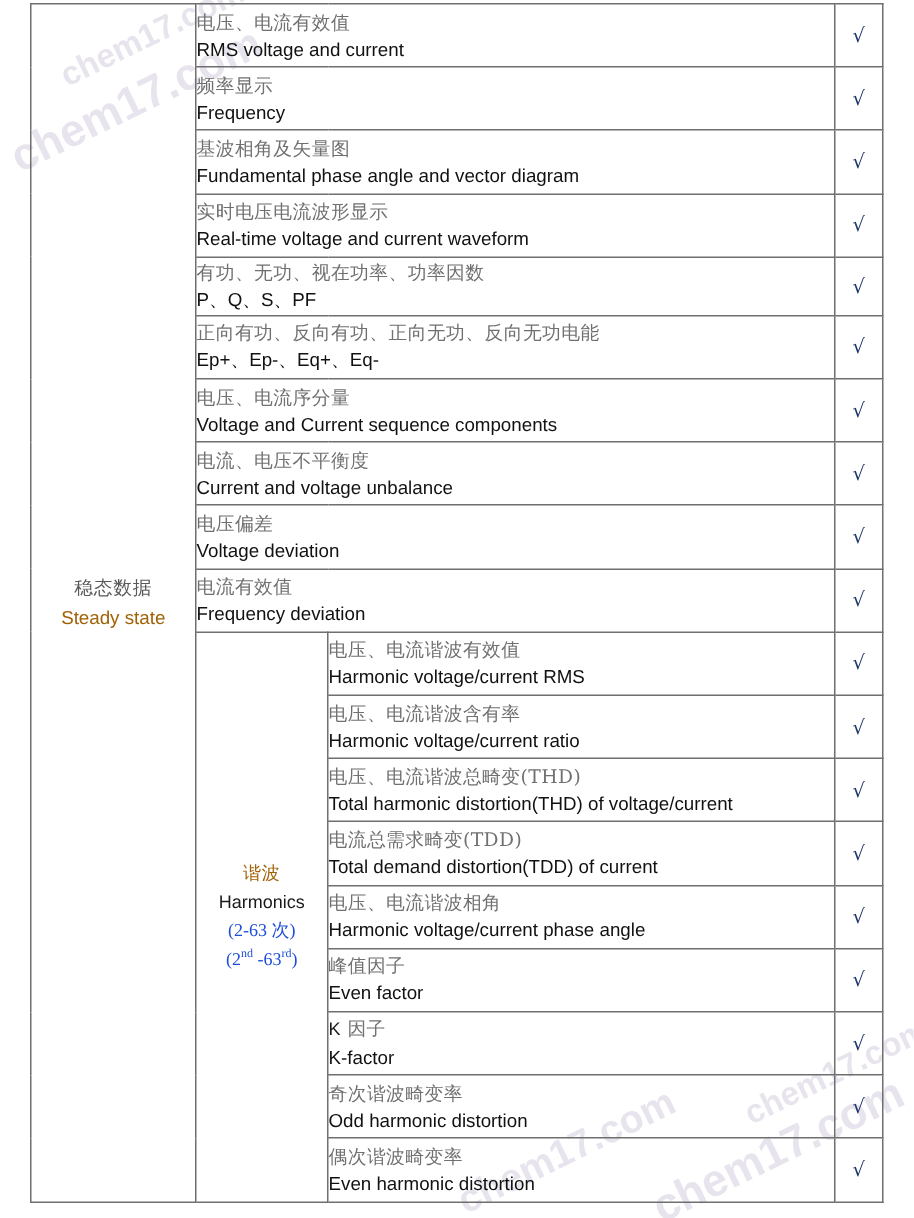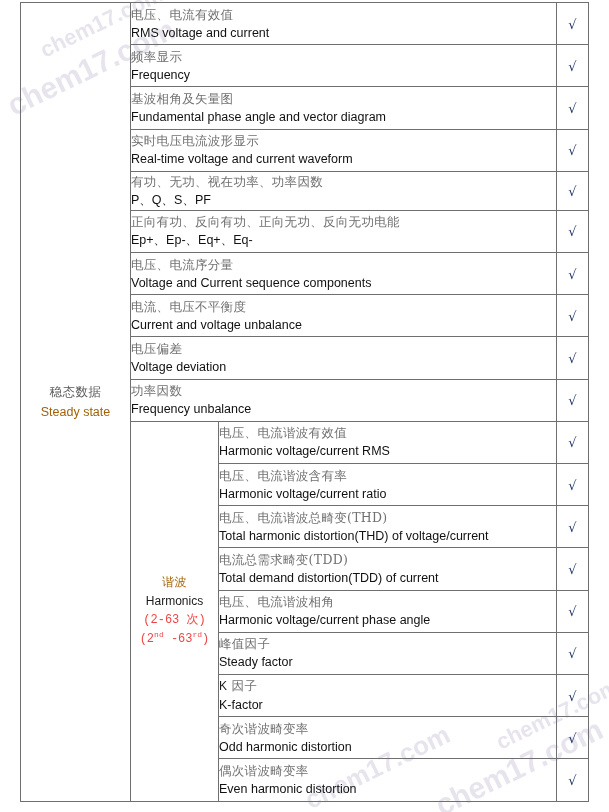--- a/index.html
+++ b/index.html
@@ -99,22 +99,22 @@
     font-family: "DejaVu Serif", "Liberation Serif", serif;
     font-size: 12px;
     letter-spacing: 0.5px;
   }
   .sub-en {
     color: #1a1a1a;
     font-family: "Liberation Sans", sans-serif;
     font-size: 12px;
   }
   .sub-range {
-    color: #ef4444;
-    font-family: Liberation Mono, monospace;
+    color: #1d4ed8;
+    font-family: Liberation Serif, serif;
     font-size: 12px;
   }
   .sub-range sup {
     font-size: 8px;
     vertical-align: super;
     line-height: 0;
   }
 
   
   .item-cell {
@@ -264,22 +264,22 @@
           <div class="item-cn">电压偏差</div>
           <div class="item-en">Voltage deviation</div>
         </td>
         <td class="chk-cell">
           <span class="chk">√</span>
         </td>
       </tr>
 
       <tr style="height: 42.2105px;">
         <td class="item-cell" colspan="2">
-          <div class="item-cn">功率因数</div>
-          <div class="item-en">Frequency unbalance</div>
+          <div class="item-cn">电流有效值</div>
+          <div class="item-en">Frequency deviation</div>
         </td>
         <td class="chk-cell">
           <span class="chk">√</span>
         </td>
       </tr>
 
       <tr style="height: 42.2105px;">
         <td class="sub-cell" rowspan="9">
           <div class="sub-cn">谐波</div>
           <div class="sub-en">Harmonics</div>
@@ -331,21 +331,21 @@
           <div class="item-en">Harmonic voltage/current phase angle</div>
         </td>
         <td class="chk-cell">
           <span class="chk">√</span>
         </td>
       </tr>
 
       <tr style="height: 42.2105px;">
         <td class="item-cell">
           <div class="item-cn">峰值因子</div>
-          <div class="item-en">Steady factor</div>
+          <div class="item-en">Even factor</div>
         </td>
         <td class="chk-cell">
           <span class="chk">√</span>
         </td>
       </tr>
 
       <tr style="height: 42.2105px;">
         <td class="item-cell">
           <div class="item-cn"><span class="lat">K</span> 因子</div>
           <div class="item-en">K-factor</div>

